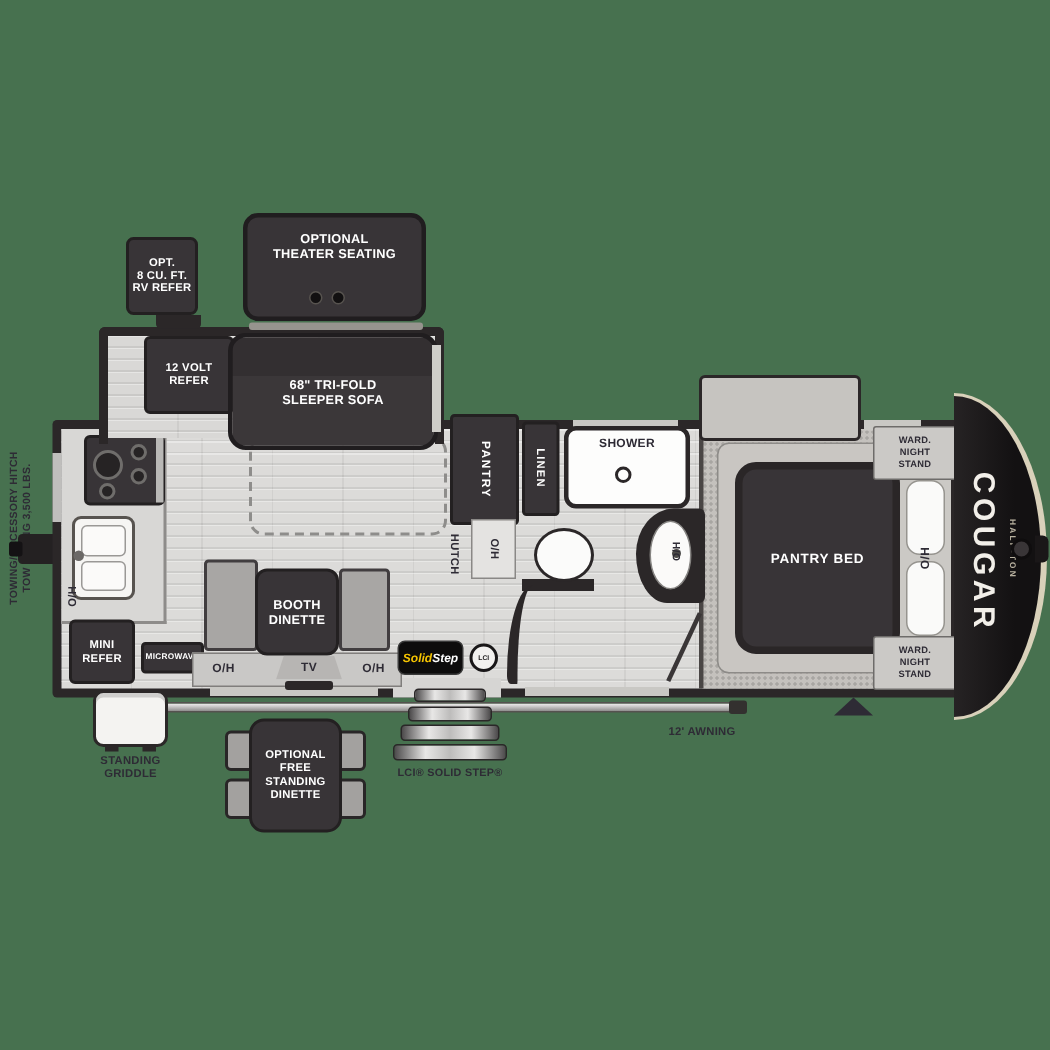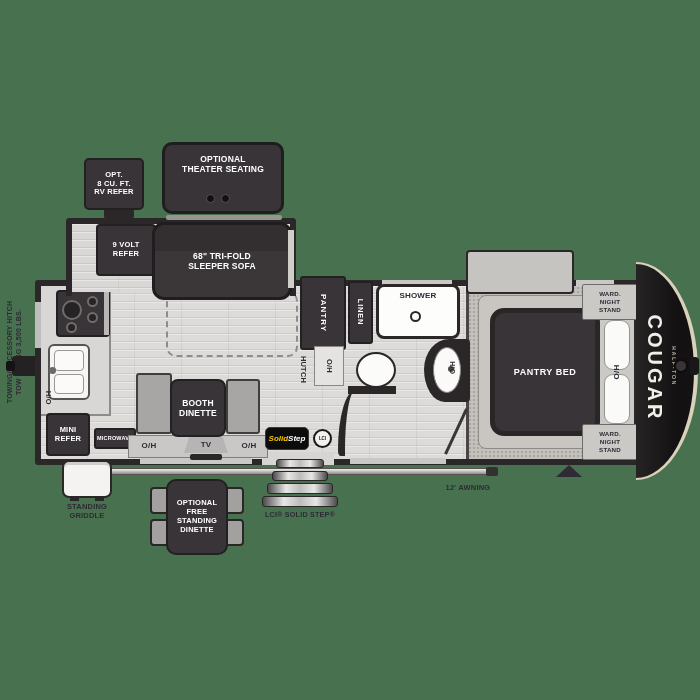--- a/index.html
+++ b/index.html
@@ -108,27 +108,27 @@
   <div class="lt lbl" style="left:582px;top:284px;width:56px;height:36px;font-size:6.2px;border-radius:2px">WARD.
 NIGHT
 STAND</div>
   <div class="lt lbl" style="left:582px;top:424px;width:56px;height:36px;font-size:6.2px;border-radius:2px">WARD.
 NIGHT
 STAND</div>
   <div class="abs" style="left:466px;top:250px;width:108px;height:44px;background:#c6c4c0;border:2px solid #2b2728;border-radius:4px"></div>
 
   <div class="abs" style="left:66px;top:218px;width:230px;height:78px;border:6px solid #2b2728;border-bottom:none;border-radius:4px 4px 0 0"></div>
   <div class="abs floor-planks" style="left:72px;top:224px;width:218px;height:68px;background-color:#d9d8d6"></div>
-  <div class="dk" style="left:96px;top:224px;width:60px;height:52px;font-size:7.5px;border-radius:4px">9 VOLT
+  <div class="dk" style="left:96px;top:224px;width:60px;height:52px;font-size:7.5px;border-radius:4px">12 VOLT
 REFER</div>
   <div class="dk" style="left:152px;top:222px;width:140px;height:78px;font-size:8.5px;border:3px solid #201d1f;border-radius:12px;background:linear-gradient(180deg,#332f31 0 36%,#3b3739 36%)">68" TRI-FOLD
 SLEEPER SOFA</div>
   <div class="abs" style="left:288px;top:230px;width:6px;height:58px;background:#cfcec9"></div>
 
-  <div class="dk" style="left:84px;top:158px;width:60px;height:52px;font-size:7.5px;border-radius:5px">OPT.
+  <div class="dk" style="left:84px;top:158px;width:48px;height:52px;font-size:7.5px;border-radius:5px">OPT.
 8 CU. FT.
 RV REFER</div>
   <div class="abs" style="left:104px;top:210px;width:30px;height:9px;background:#2b2728;border-radius:0 0 3px 3px"></div>
   <div class="dk top" style="left:162px;top:142px;width:122px;height:72px;font-size:8.5px;border:3px solid #201d1f;border-radius:10px">OPTIONAL
 THEATER SEATING</div>
   <div class="abs circle" style="left:206px;top:194px;width:9px;height:9px;background:#121011;border:1.5px solid #57534f"></div>
   <div class="abs circle" style="left:221px;top:194px;width:9px;height:9px;background:#121011;border:1.5px solid #57534f"></div>
   <div class="abs" style="left:166px;top:215px;width:116px;height:5px;background:#96948e;border-radius:2px"></div>
 
   <div class="abs" style="left:636px;top:262px;width:62px;height:218px;background:#d9d1ba;border-radius:0 100% 100% 0/0 50% 50% 0"></div>

